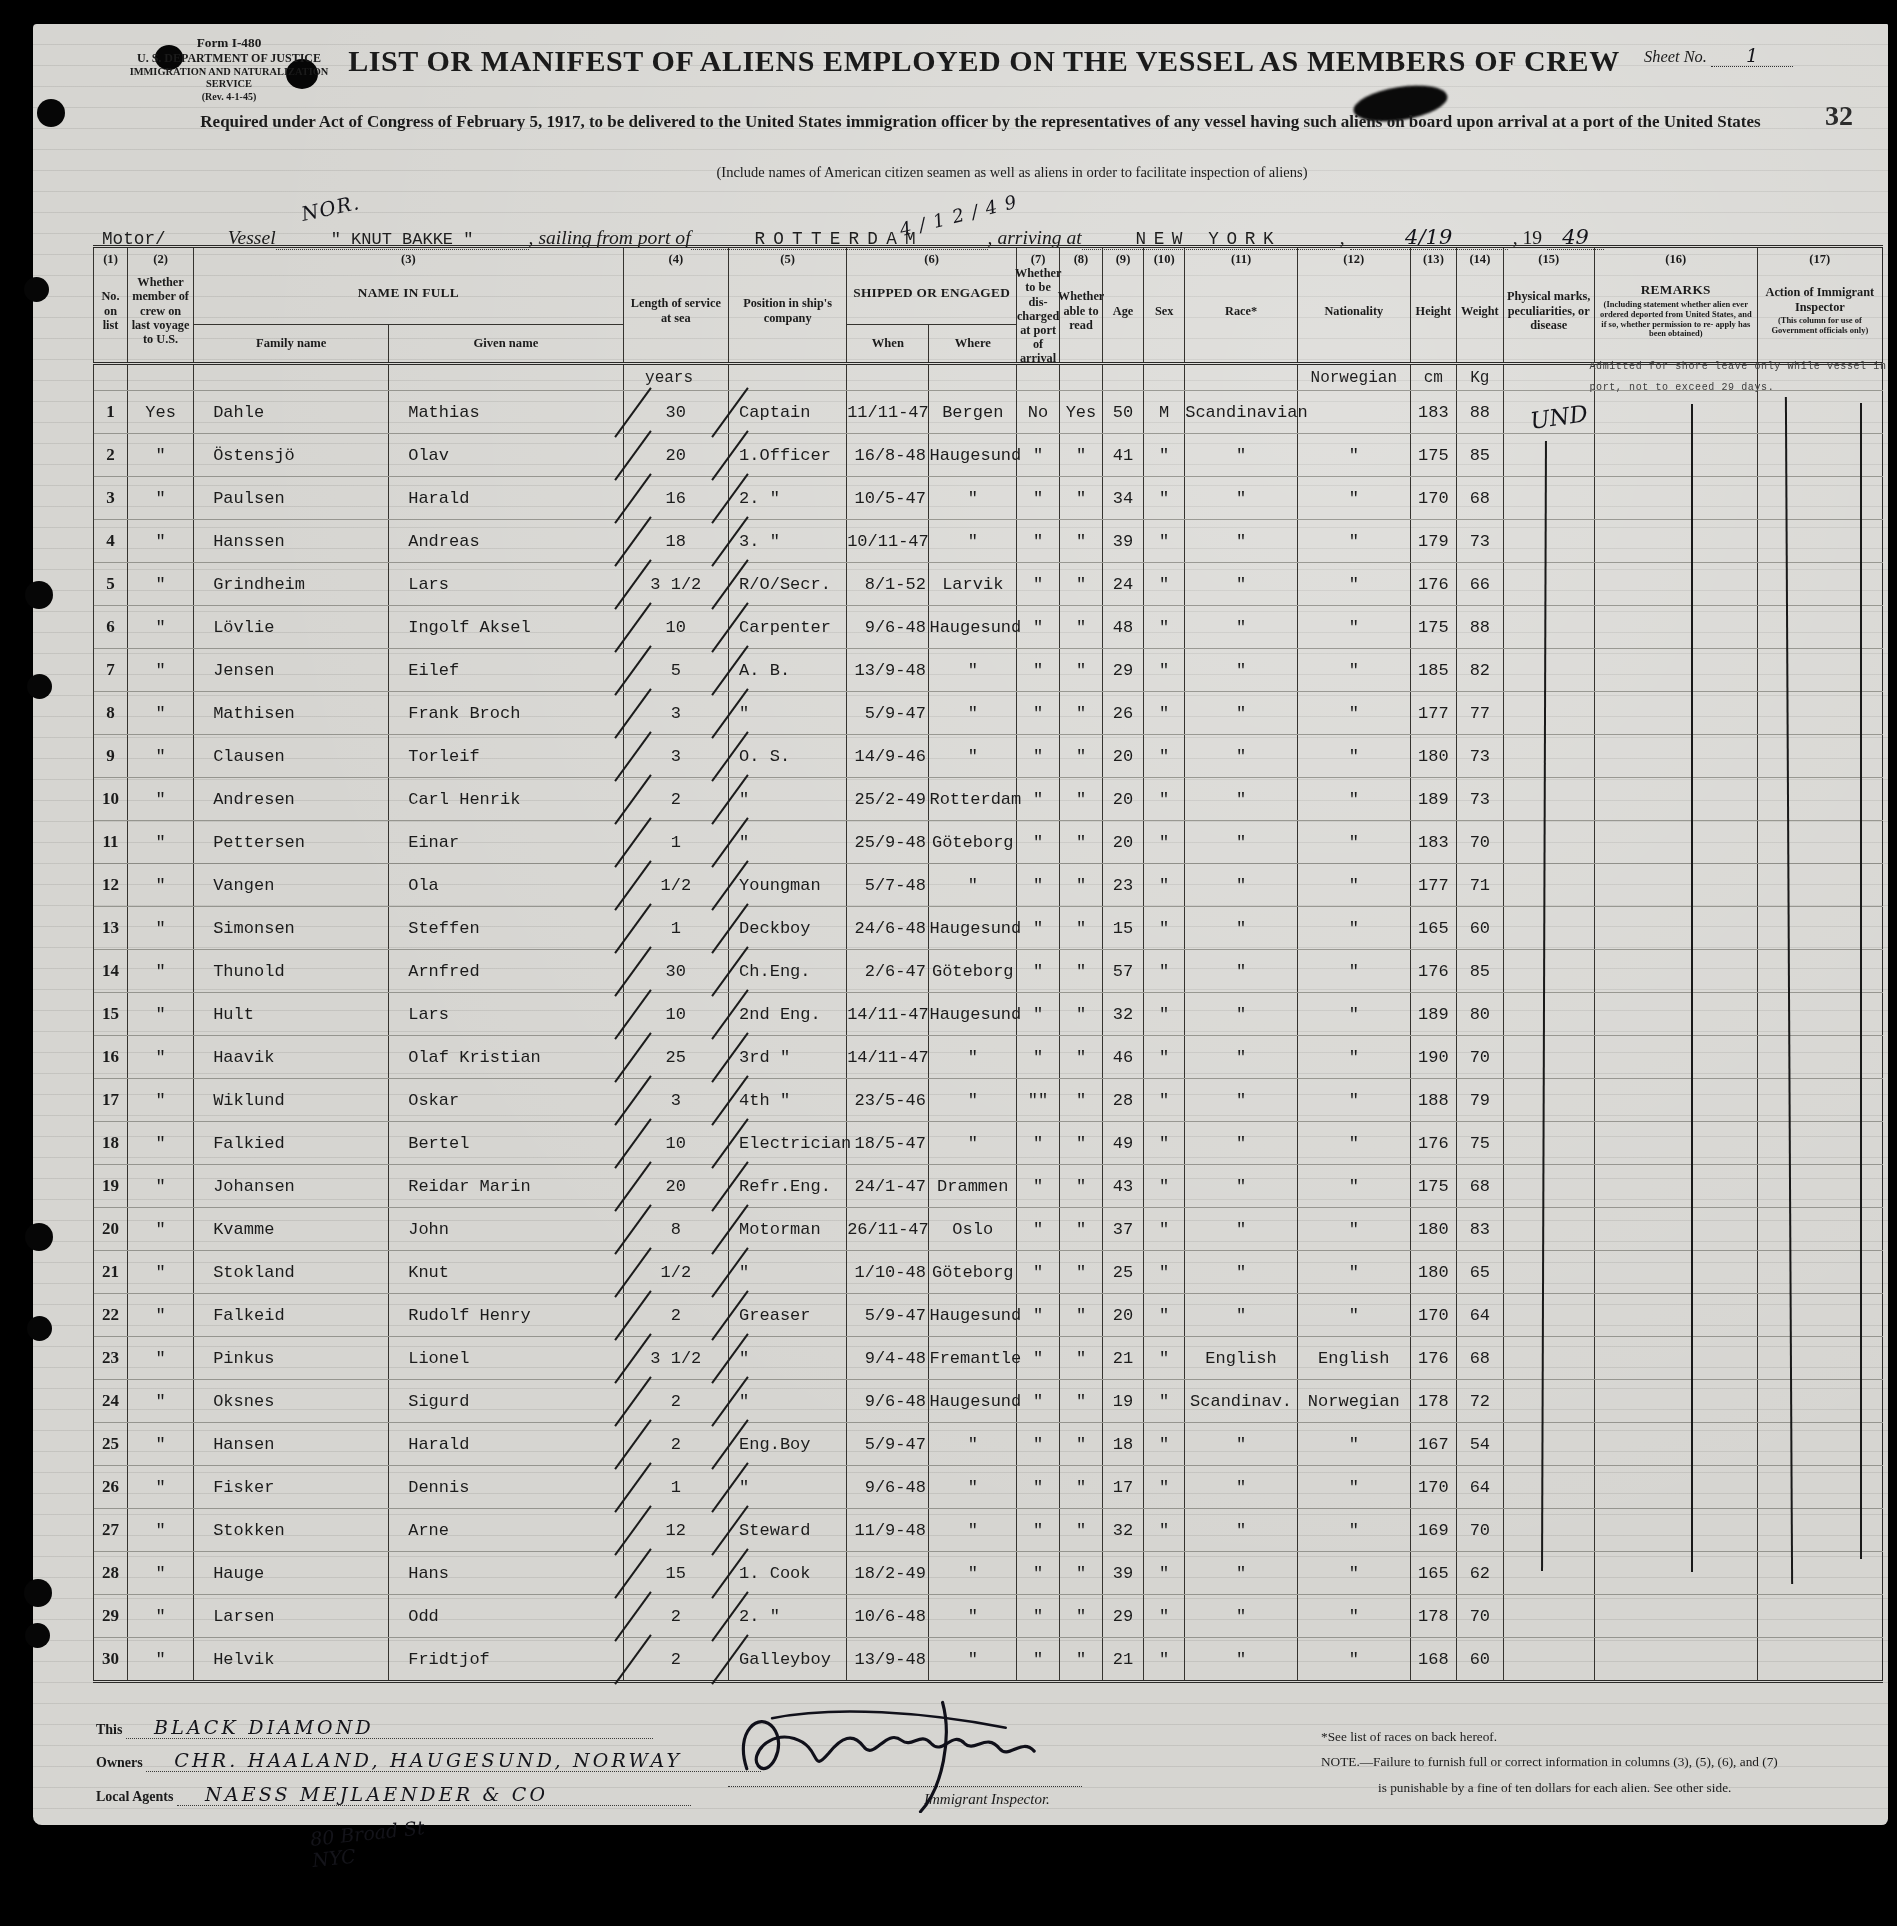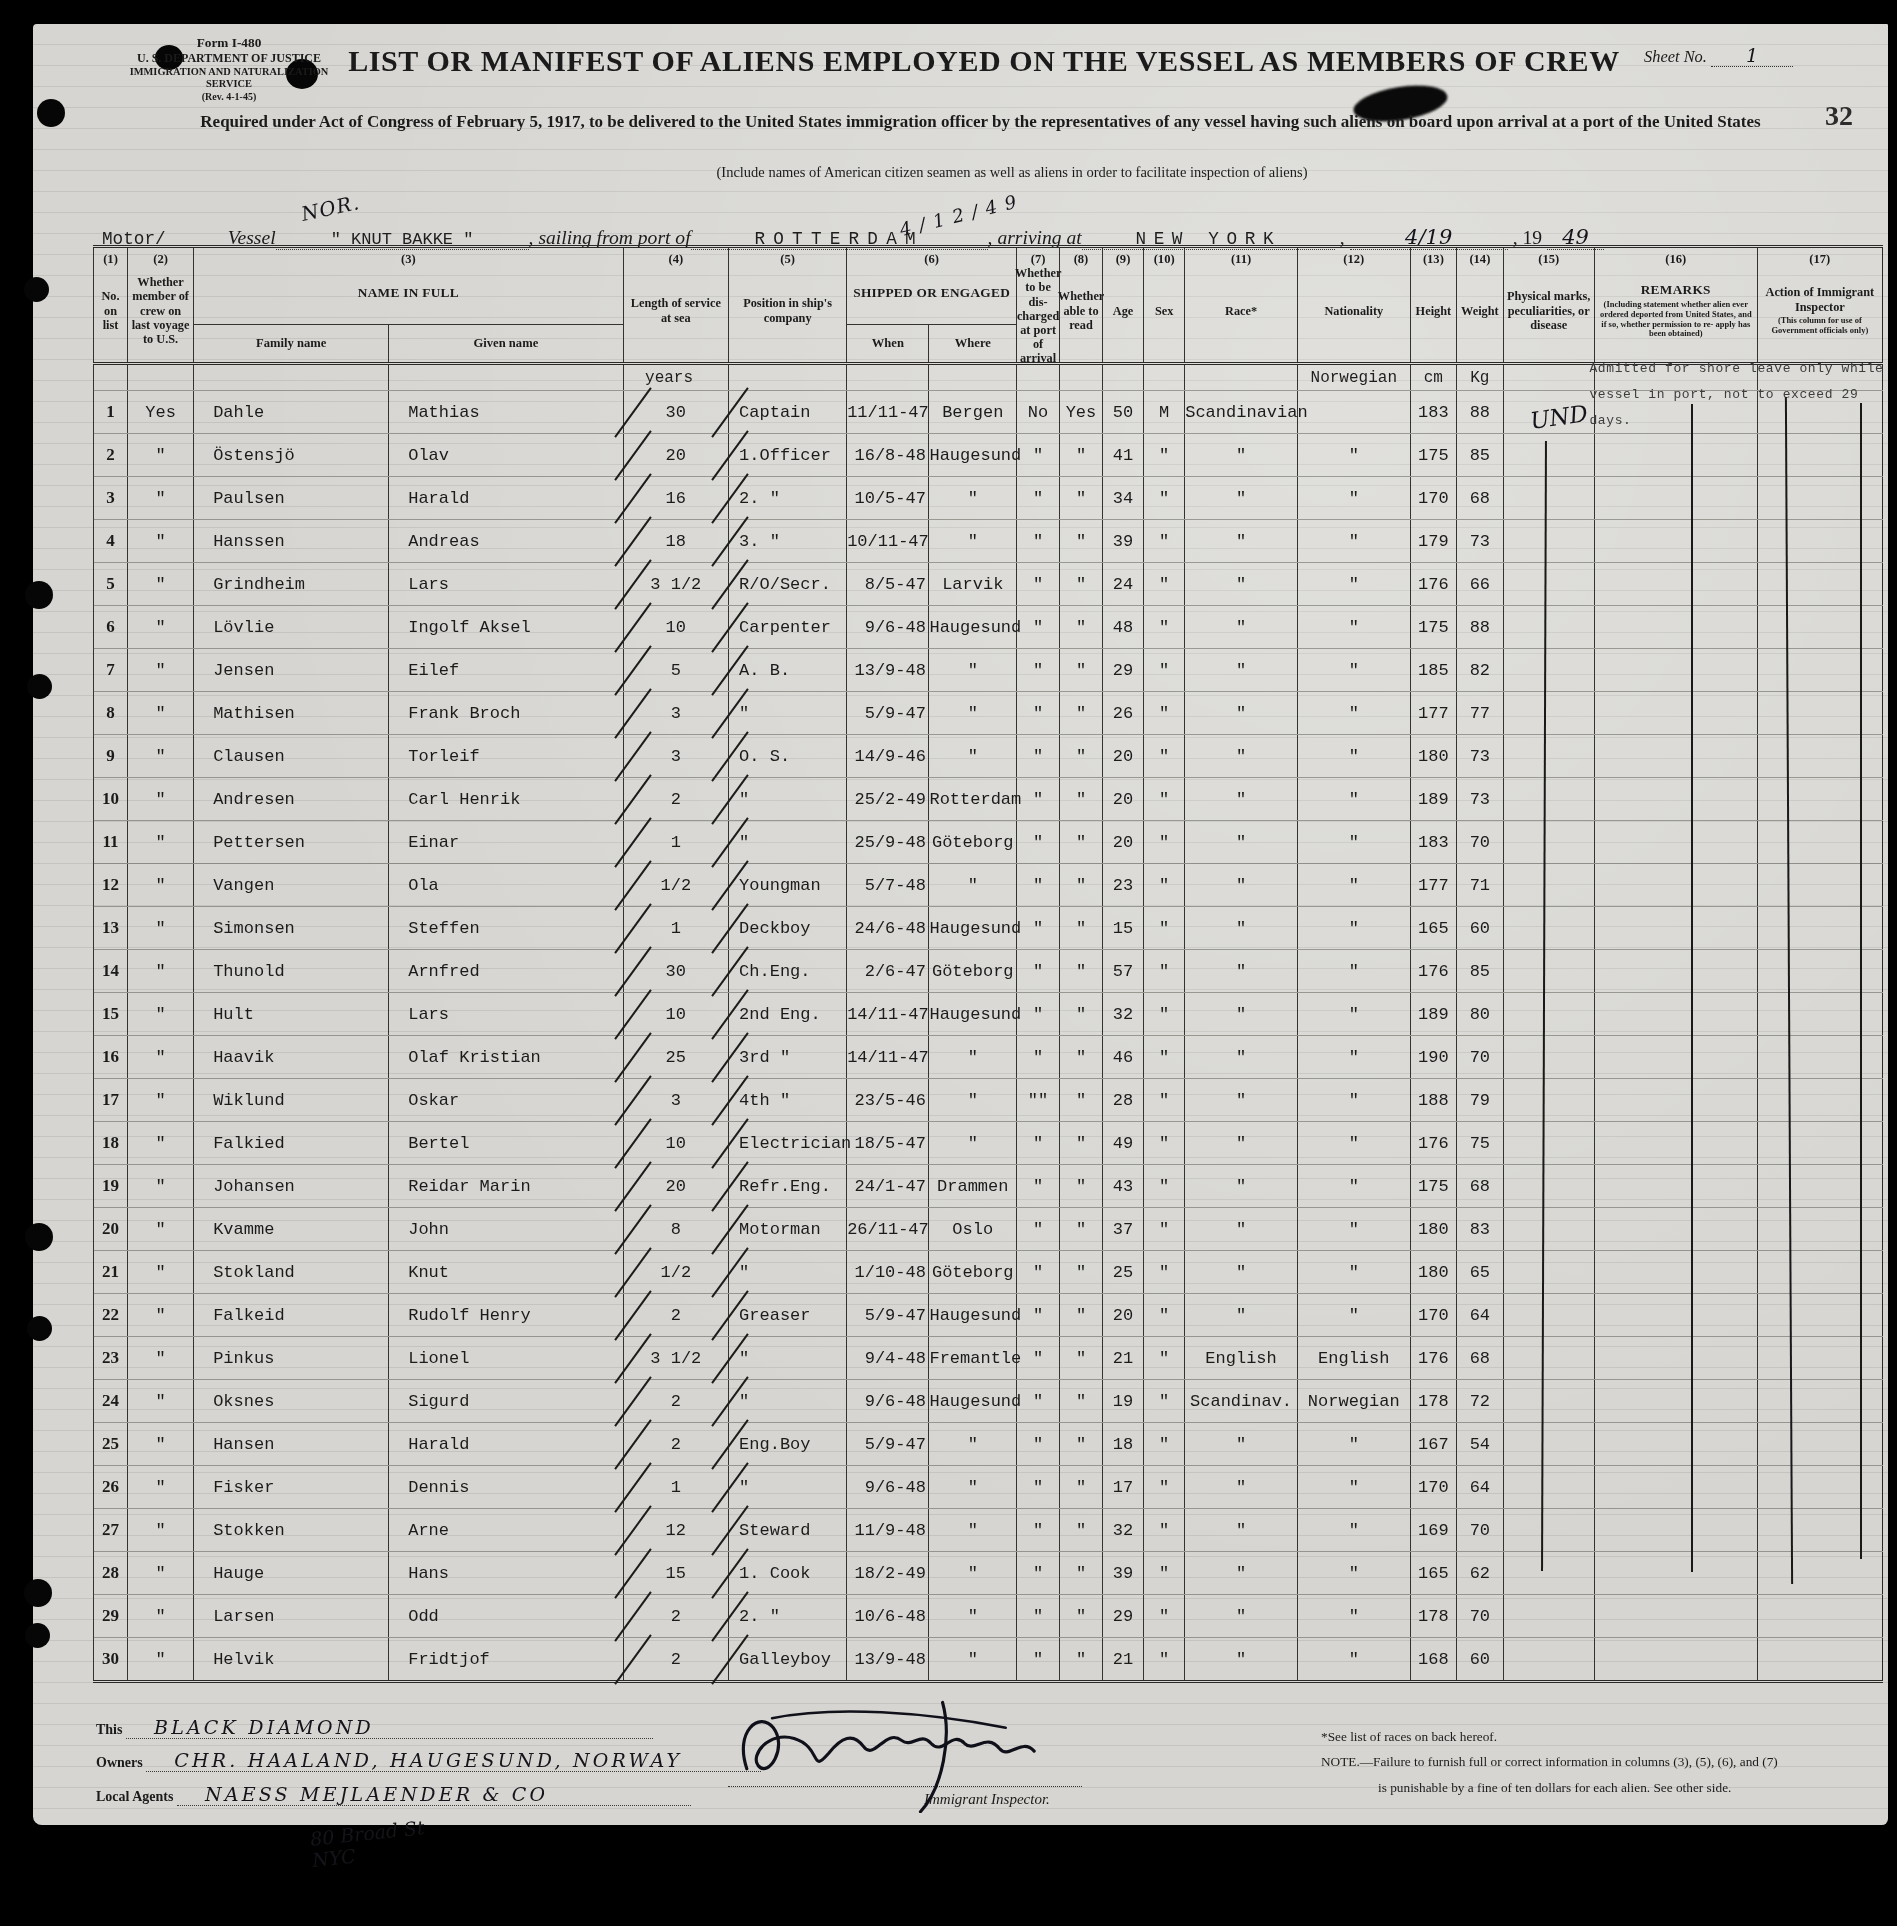--- a/index.html
+++ b/index.html
@@ -74,21 +74,21 @@
   tbody td.c-family,tbody td.c-given{text-align:left;padding-left:19px;}
   tbody td.c-position{text-align:left;padding-left:10px;}
   tbody td.c-when{text-align:right;padding-right:2.5px;}
   .slash{position:absolute;left:8.8px;bottom:-10px;width:1.9px;height:61px;background:#1c1c1c;
          transform:rotate(36deg);}
   td.c-position .slash{left:0px;}
 
   
   .remstamp{position:absolute;left:83.6%;top:111px;width:16.6%;
             font-family:"Liberation Mono","DejaVu Sans Mono",monospace;
-            font-size:13px;line-height:26px;color:#3d3d3d;letter-spacing:0.6px;}
+            font-size:10px;line-height:21px;color:#3d3d3d;letter-spacing:0.6px;}
   .und{position:absolute;left:80.3%;top:159px;font-size:23px;transform:rotate(-8deg);}
   .pstroke{position:absolute;width:1.9px;background:#191919;top:152px;height:1168px;}
   .ps1{left:81.0%;top:196px;height:1130px;transform:rotate(.2deg);}
   .ps2{left:89.3%;top:159px;}
   .ps3{left:94.7%;top:152px;height:1187px;transform:rotate(-.3deg);}
   .ps4{left:98.7%;top:158px;height:1156px;}
 
   
   .f-row{position:absolute;font-size:14px;font-weight:bold;}
   .f-row .fv{font-weight:normal;display:inline-block;border-bottom:1.3px dotted #3a3a38;
@@ -407,21 +407,21 @@
     <td></td>
     <td></td>
   </tr>
           <tr>
     <td class="c-no"><span class="v">5</span></td>
     <td><span class="v">"</span></td>
     <td class="c-family"><span class="v">Grindheim</span></td>
     <td class="c-given"><span class="v">Lars</span></td>
     <td class="c-service"><i class="slash"></i><span class="v">3 1/2</span></td>
     <td class="c-position"><i class="slash"></i><span class="v">R/O/Secr.</span></td>
-    <td class="c-when"><span class="v">8/5-47</span></td>
+    <td class="c-when"><span class="v">8/1-52</span></td>
     <td><span class="v">Larvik</span></td>
     <td><span class="v">"</span></td>
     <td><span class="v">"</span></td>
     <td><span class="v">24</span></td>
     <td><span class="v">"</span></td>
     <td><span class="v">"</span></td>
     <td><span class="v">"</span></td>
     <td><span class="v">176</span></td>
     <td><span class="v">66</span></td>
     <td></td>

